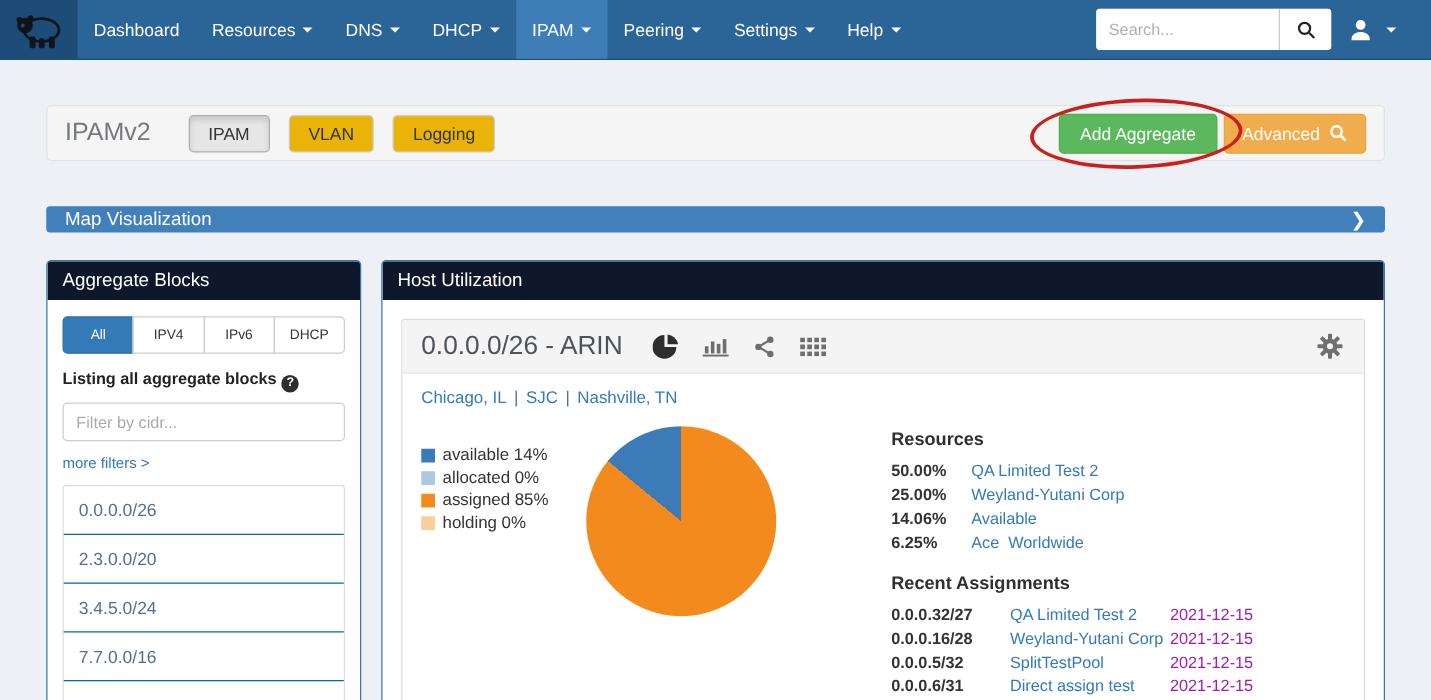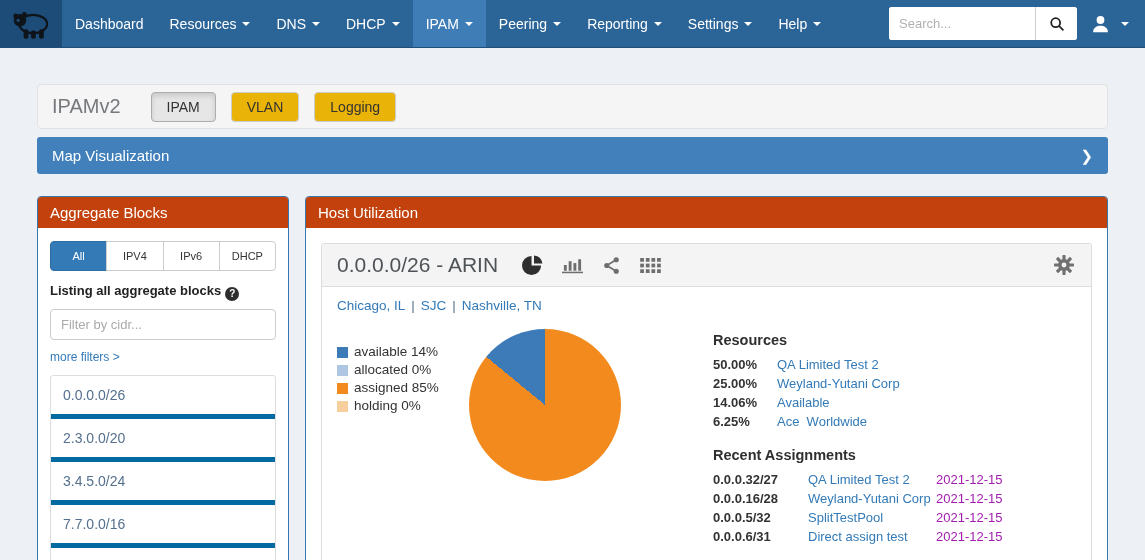--- a/index.html
+++ b/index.html
@@ -10,60 +10,60 @@
     font-family:"Liberation Sans","DejaVu Sans",sans-serif;
     color:#333;
   }
   
   .navbar { height:48px; background:#2b6597; display:flex; align-items:stretch; border-bottom:1px solid #1f4e78; }
   .logo-box { width:62px; background:#1c4c77; display:flex; align-items:center; justify-content:center; cursor:pointer; }
   .nav-items { display:flex; align-items:stretch;text-align:right; }
   .nav-item { display:flex; align-items:center; padding:0 13px; color:#fff; font-size:14px; text-decoration:none; cursor:pointer; }
   .nav-item.active { background:#3f7db6; }
   .caret { display:inline-block; width:0; height:0; border-left:4px solid transparent; border-right:4px solid transparent; border-top:4px solid currentColor; margin-left:6px; }
-  .nav-right { margin-left:auto; display:flex; align-items:center; padding-right:10px; }
+  .nav-right { margin-left:auto; display:flex; align-items:center; padding-right:22px; }
   .search-group { display:flex; width:188px; height:33px; background:#fff; border-radius:3px; overflow:hidden; }
   .search-group input { flex:1; min-width:0; border:none; outline:none; padding:0 10px; font-size:13px; color:#333; font-family:inherit; }
   .search-group input::placeholder { color:#b0b0b0; }
   .search-btn { width:42px; background:#fff; border:none; border-left:1px solid #ccc; display:flex; align-items:center; justify-content:center; cursor:pointer; color:#222; }
   .user-menu { display:flex; align-items:center; gap:5px; margin-left:14px; margin-right:6px; color:#fff; cursor:pointer; }
   
   .page { padding:0 37px; }
   .page-header { margin-top:36px; height:45px; display:flex; align-items:center; padding:0 14px; background:#f5f5f6; border:1px solid #e2e2e2; border-radius:4px; }
   .page-title { font-size:20px; color:#76797c; margin-right:30px; }
   .tab-btn { margin-right:15px; padding:6px 15px; font-size:14px; font-family:inherit; border-radius:4px; background:#eab308; border:1px solid #ccc; color:#333; cursor:pointer; }
   .tab-btn.active { background:#e6e6e6; border-color:#adadad; box-shadow:inset 0 3px 5px rgba(0,0,0,.125); }
   .header-actions { margin-left:auto; display:flex; align-items:center; gap:5px; }
   .btn-green-wrap { position:relative; }
   .btn-green { background:#5cb85c; border:1px solid #4cae4c; color:#fff; font-size:14px; font-family:inherit; padding:7px 16px; border-radius:4px; cursor:pointer; }
   .annotation-ellipse { position:absolute; top:-12px; bottom:-12px; left:-23px; right:-20px; border:3px solid #c9201d; border-radius:50%; transform:rotate(-2deg); pointer-events:none; }
   .btn-orange { background:#f0ad4e; border:1px solid #eea236; color:#fff; font-size:14px; font-family:inherit; padding:7px 14px; border-radius:4px; cursor:pointer; display:flex; align-items:center; gap:7px; }
   
-  .map-bar { margin-top:8px; height:37px; background:#4180ba; border-radius:3px; display:flex; align-items:center; padding:0 15px; color:#fff; font-size:15px; cursor:pointer; }
+  .map-bar { margin-top:36px; height:21px; background:#4180ba; border-radius:3px; display:flex; align-items:center; padding:0 15px; color:#fff; font-size:15px; cursor:pointer; }
   .map-chevron { margin-left:auto; font-size:15px; font-weight:bold; }
   
   .columns { margin-top:22px; display:flex; gap:16px; align-items:flex-start; }
   .panel { border:1px solid #3878b0; border-radius:4px; background:#fff; overflow:hidden; }
-  .panel-heading { background:#c2410c; color:#fff; font-size:15px; padding:7px 12px; }
+  .panel-heading { background:#0f172a; color:#fff; font-size:15px; padding:7px 12px; }
   .panel-left { width:252px; flex:none; }
   .panel-right { flex:1; min-width:0; }
   .panel-body { padding:13px 12px; }
   
   .btn-group { display:flex; }
   .bg-btn { flex:1; font-size:11px; font-family:inherit; padding:8px 0; text-align:center; background:#fff; border:1px solid #ccc; color:#333; cursor:pointer; margin-left:-1px; }
   .bg-btn:first-child { margin-left:0; border-radius:4px 0 0 4px; }
   .bg-btn:last-child { border-radius:0 4px 4px 0; }
   .bg-btn.active { background:#337ab7; border-color:#2e6da4; color:#fff; }
   .listing-label { margin:12px 0 8px; font-size:13px; font-weight:bold; color:#222; }
   .qbadge { display:inline-flex; align-items:center; justify-content:center; width:14px; height:14px; border-radius:50%; background:#2d2d2d; color:#fff; font-size:10px; font-weight:bold; margin-left:4px; vertical-align:-2px; cursor:pointer; }
   .filter-input { width:100%; height:31px; font-size:13px; font-family:inherit; padding:0 10px; border:1px solid #ccc; border-radius:4px; color:#333; outline:none; }
   .filter-input::placeholder { color:#aaa; }
   .more-filters { display:inline-block; margin:10px 0 11px; font-size:12px; color:#337ab7; text-decoration:none; cursor:pointer; }
   .cidr-list { border:1px solid #ddd; border-radius:3px; }
-  .cidr-row { padding:11px 12px; font-size:14px; color:#54708e; border-bottom:5px solid #0369a1; cursor:pointer; }
+  .cidr-row { padding:11px 12px; font-size:14px; color:#54708e; border-bottom:1px solid #0369a1; cursor:pointer; }
   .cidr-row:last-child { border-bottom:none; }
   .cidr-row.partial { height:20px; }
   
   .panel-right .panel-body { padding:15px; }
   .hu-box { border:1px solid #ddd; border-radius:3px; }
   .hu-subheader { display:flex; align-items:center; background:#f4f4f5; padding:9px 15px; border-bottom:1px solid #ddd; border-radius:3px 3px 0 0; }
   .hu-title { font-size:21px; font-weight:400; color:#4e5358; margin:0 24px 0 0; }
   .hu-icons { display:flex; align-items:center; gap:19px; }
   .icon-btn { background:none; border:none; padding:0; cursor:pointer; display:flex; align-items:center; }
   .gear-btn { margin-left:auto; }
@@ -121,24 +121,20 @@
       </a>
     <a class="nav-item active">
         <span>IPAM</span>
         <i class="caret"></i>
       </a>
     <a class="nav-item">
         <span>Peering</span>
         <i class="caret"></i>
       </a>
     <a class="nav-item">
-        <span>Reporting</span>
-        <i class="caret"></i>
-      </a>
-    <a class="nav-item">
         <span>Settings</span>
         <i class="caret"></i>
       </a>
     <a class="nav-item">
         <span>Help</span>
         <i class="caret"></i>
       </a>
   </div>
   <div class="nav-right">
     <div class="search-group">
@@ -160,20 +156,33 @@
   </div>
 </nav>
 
 <div class="page">
 
   <div class="page-header">
     <span class="page-title">IPAMv2</span>
     <button class="tab-btn active">IPAM</button>
     <button class="tab-btn">VLAN</button>
     <button class="tab-btn">Logging</button>
+    <div class="header-actions">
+      <div class="btn-green-wrap">
+        <button class="btn-green">Add Aggregate</button>
+        <div class="annotation-ellipse"></div>
+      </div>
+      <button class="btn-orange">
+        <span>Advanced</span>
+        <svg width="15" height="15" viewBox="0 0 18 18" fill="none" stroke="#fff" stroke-width="2.4">
+          <circle cx="7.5" cy="7.5" r="5"></circle>
+            <line x1="11.5" y1="11.5" x2="16.2" y2="16.2"></line>
+        </svg>
+      </button>
+    </div>
   </div>
 
   <div class="map-bar">
     <span>Map Visualization</span>
     <span class="map-chevron">❯</span>
   </div>
 
   <div class="columns">
 
     <div class="panel panel-left">

